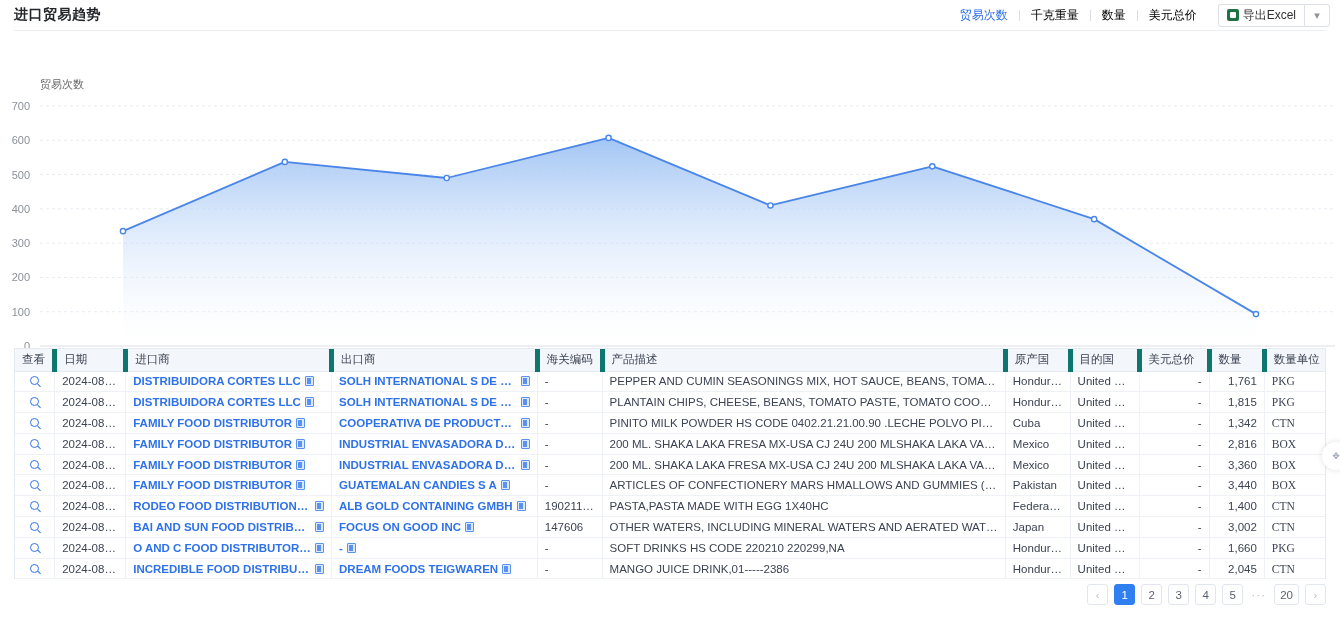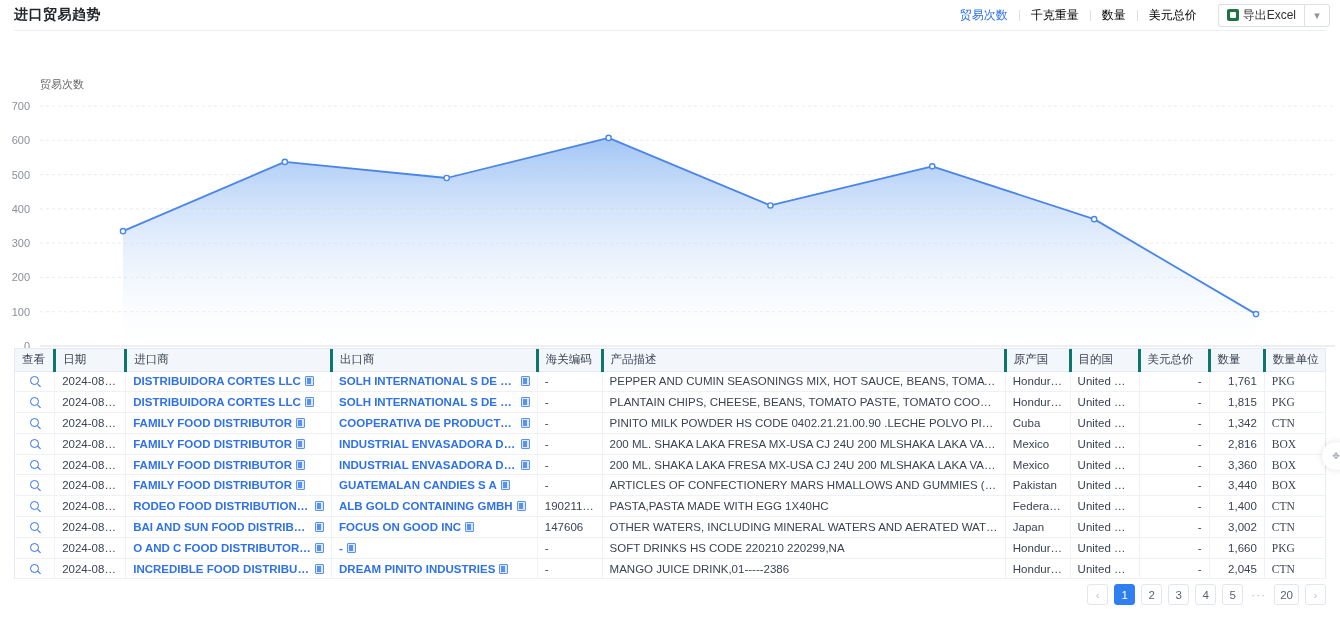--- a/index.html
+++ b/index.html
@@ -113,21 +113,21 @@
     font-size: 11.5px;
   }
   table.grid th {
     background: #f3f6fb;
     color: #3c4353;
     font-weight: normal;
     font-size: 11.5px;
     height: 22px;
     padding: 0 7px;
     text-align: left;
-    border-right: 3px solid #0f766e;
+    border-right: 5px solid #0f766e;
     border-bottom: 1px solid #e6ebf3;
     white-space: nowrap;
   }
   table.grid th:last-child { border-right: none; }
   table.grid td {
     height: 20.8px;
     padding: 0 7px;
     border-right: 1px solid #eef1f6;
     border-bottom: 1px solid #eef1f6;
     color: #3c4353;
@@ -547,21 +547,21 @@
           <td class="search-cell"><span class="search-icon"></span></td>
           <td>2024-08-21</td>
           <td>
             <div class="name-flex">
               <span class="cell-link">INCREDIBLE FOOD DISTRIBUTION INC</span>
               <span class="copy-icon"></span>
             </div>
           </td>
           <td>
             <div class="name-flex">
-              <span class="cell-link">DREAM PINITO INDUSTRIES</span>
+              <span class="cell-link">DREAM FOODS TEIGWAREN</span>
               <span class="copy-icon"></span>
             </div>
           </td>
           <td>-</td>
           <td>MANGO JUICE DRINK,01-----2386</td>
           <td>Honduras</td>
           <td>United Stat...</td>
           <td class="td-right">-</td>
           <td class="td-right">2,045</td>
           <td>CTN</td>

